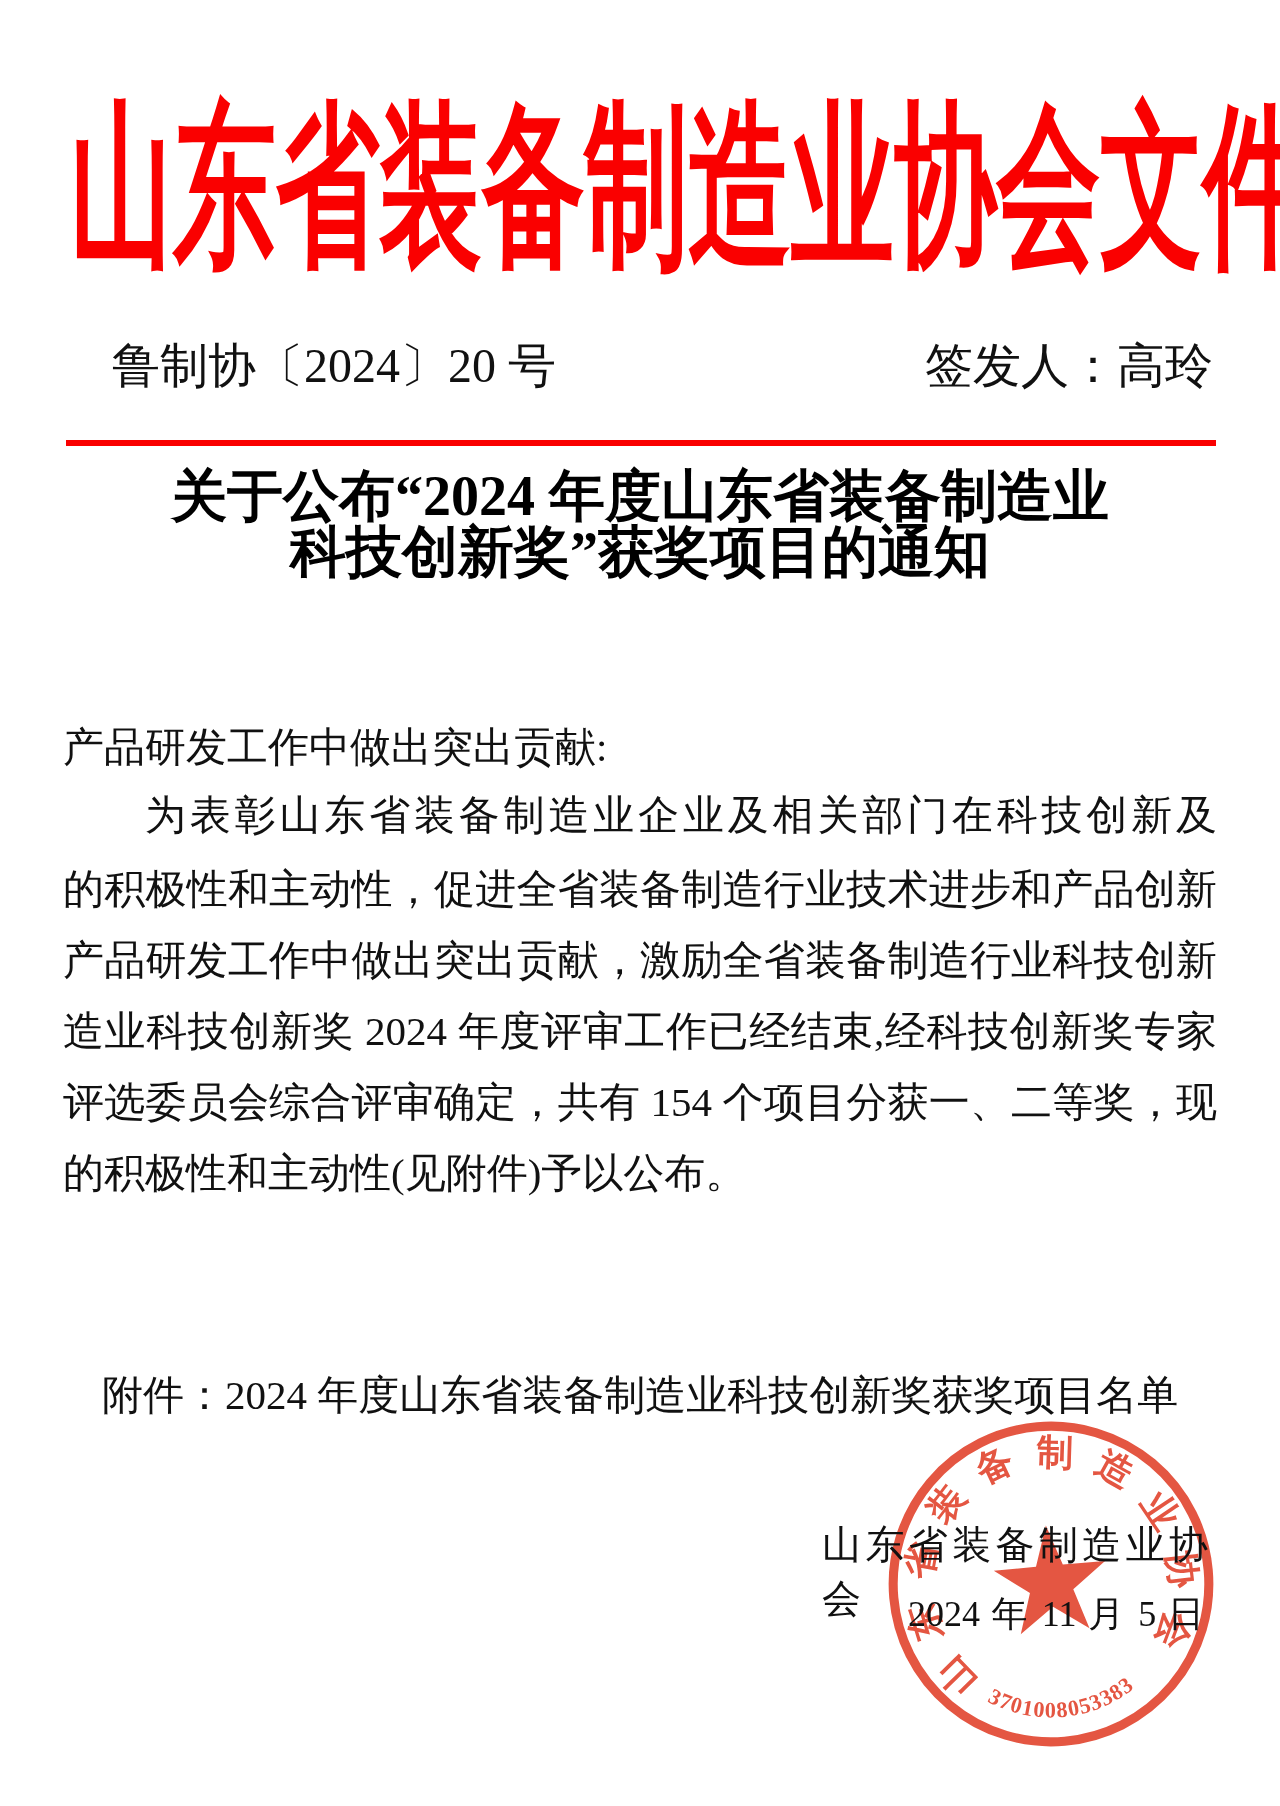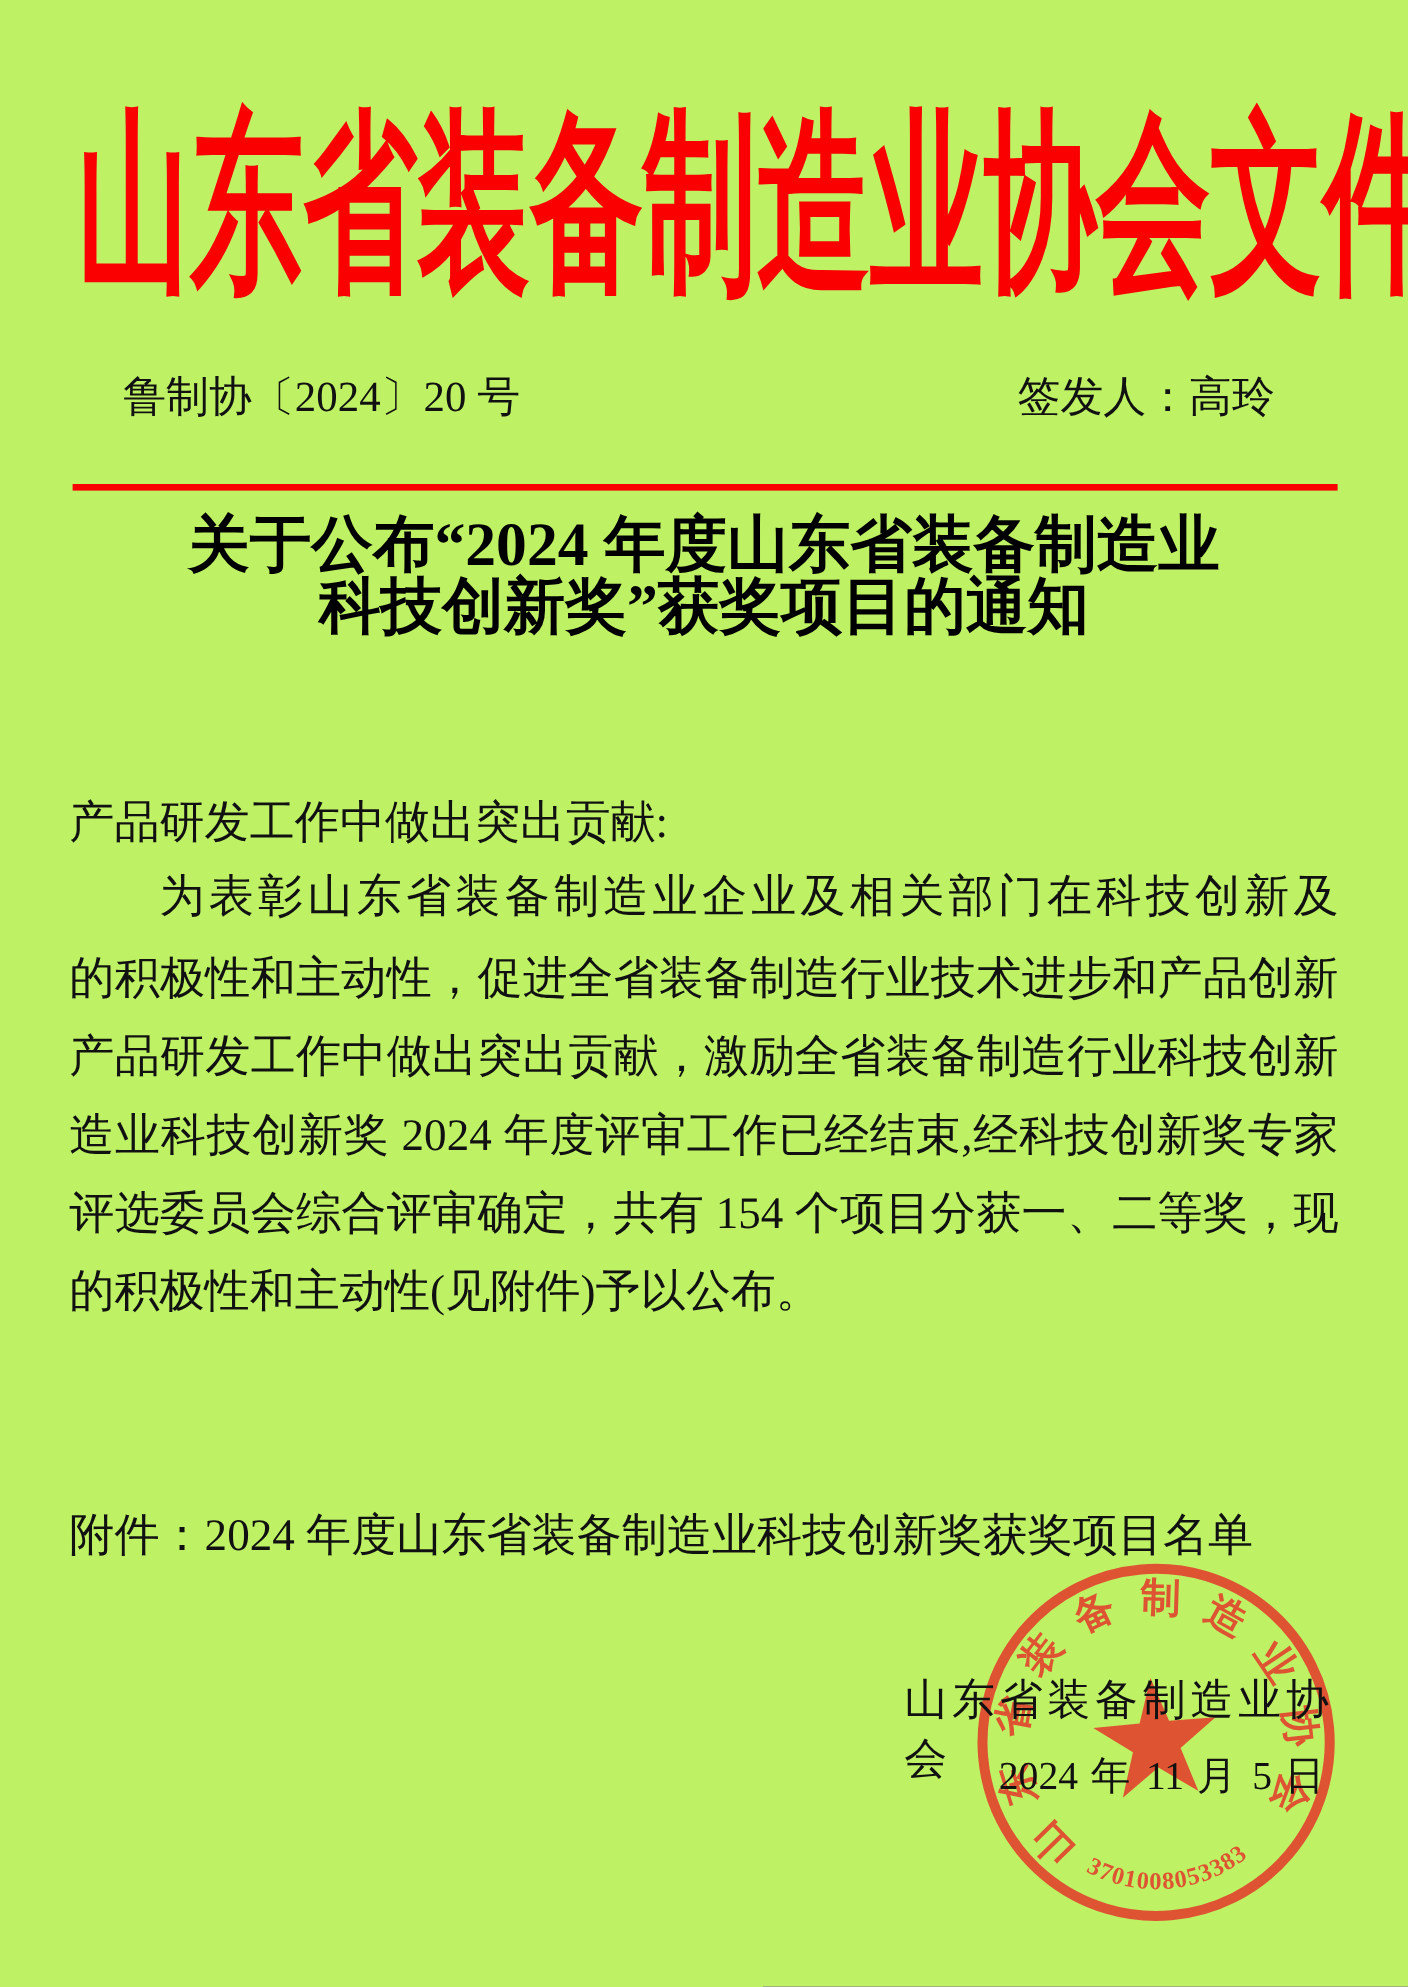--- a/index.html
+++ b/index.html
@@ -1,51 +1,51 @@
 <!DOCTYPE html>
 <html><head>
 <meta charset="utf-8">
 <style>
   html,body{margin:0;padding:0;background:#888;}
   .page{
     position:relative;
     width:1280px;height:1806px;
     margin:0 auto;
-    background:#bef264;
+    background:#ffffff;
     overflow:hidden;
     font-family:"Liberation Serif","DejaVu Serif",serif;
     color:#111;
   }
   
   .org-title{
     position:absolute;left:70px;top:94px;width:1140px;
     font-size:103px;font-weight:bold;line-height:1.05;
     color:#fa0000;white-space:nowrap;
     transform:scale(1.0,1.72);transform-origin:top left;
     text-align:justify;text-align-last:justify;
   }
-  .meta-row{position:absolute;left:0;top:334px;width:1176px;height:48px;font-size:39px;}
+  .meta-row{position:absolute;left:0;top:334px;width:1176px;height:48px;font-size:48px;}
   .doc-no{position:absolute;left:112px;top:0;white-space:nowrap;}
   .issuer{position:absolute;left:925px;top:0;white-space:nowrap;}
   .red-rule{position:absolute;left:66px;top:440px;width:1150px;height:6px;background:#fa0000;}
   .doc-title{
     position:absolute;left:63px;top:468px;width:1154px;
     text-align:center;font-weight:bold;font-size:56px;line-height:1;color:#000;
   }
   .doc-title .t2{}
   .body-block{
     position:absolute;left:63px;top:712px;width:1154px;
     font-size:41px;line-height:71px;color:#111;
   }
   .bline{height:71px;white-space:nowrap;}
   .bline.just{white-space:normal;text-align:justify;text-align-last:justify;text-justify:inter-character;}
   .bline.indent{padding-left:82px;font-family:Liberation Mono, monospace;}
   .attachment{
     position:absolute;left:63px;top:1368px;width:1154px;
-    font-size:41px;white-space:nowrap;color:#111;
+    font-size:41px;white-space:nowrap;color:#111;text-align:center;
   }
   .seal{position:absolute;left:877px;top:1410px;width:348px;height:348px;opacity:.9;transform:rotate(-5deg);}
   .sig-org{
     position:absolute;left:822px;top:1518px;width:386px;
     font-size:39px;color:#111;
     text-align:justify;text-align-last:justify;text-justify:inter-character;
   }
   .sig-date{
     position:absolute;left:908px;top:1590px;width:296px;
     font-size:36px;color:#111;

